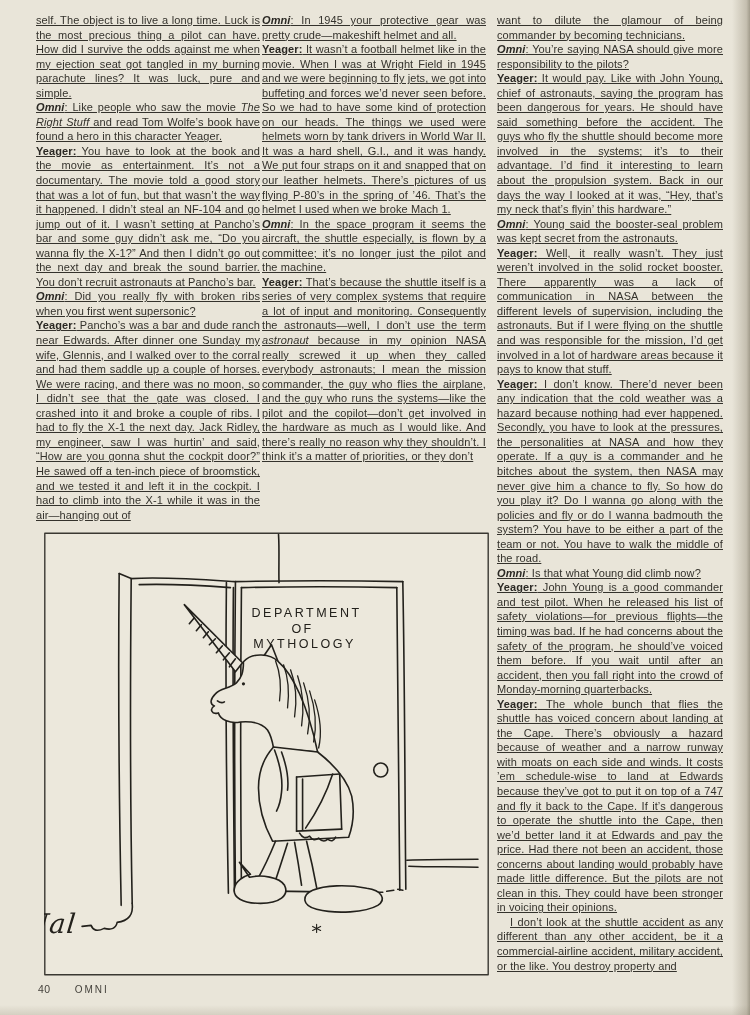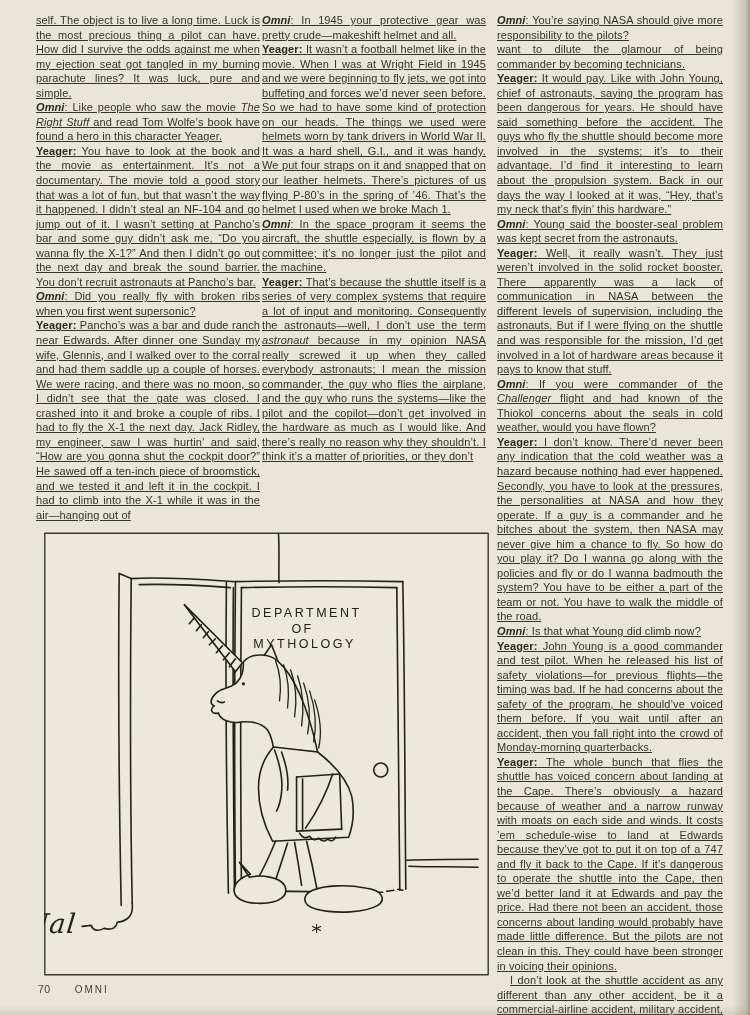--- a/index.html
+++ b/index.html
@@ -54,26 +54,25 @@
     <p class="para"><span class="run-bi">Omni</span><span class="run-r">: Did you really fly with broken ribs when you first went supersonic?</span></p>
     <p class="para"><span class="run-b">Yeager:</span><span class="run-r"> Pancho’s was a bar and dude ranch near Edwards. After dinner one Sunday my wife, Glennis, and I walked over to the corral and had them saddle up a couple of horses. We were racing, and there was no moon, so I didn’t see that the gate was closed. I crashed into it and broke a couple of ribs. I had to fly the X-1 the next day. Jack Ridley, my engineer, saw I was hurtin’ and said, “How are you gonna shut the cockpit door?” He sawed off a ten-inch piece of broomstick, and we tested it and left it in the cockpit. I had to climb into the X-1 while it was in the air—hanging out of</span></p>
   </div>
 <div class="col col-middle">
     <p class="para"><span class="run-bi">Omni</span><span class="run-r">: In 1945 your protective gear was pretty crude—makeshift helmet and all.</span></p>
     <p class="para"><span class="run-b">Yeager:</span><span class="run-r"> It wasn’t a football helmet like in the movie. When I was at Wright Field in 1945 and we were beginning to fly jets, we got into buffeting and forces we’d never seen before. So we had to have some kind of protection on our heads. The things we used were helmets worn by tank drivers in World War II. It was a hard shell, G.I., and it was handy. We put four straps on it and snapped that on our leather helmets. There’s pictures of us flying P-80’s in the spring of ’46. That’s the helmet I used when we broke Mach 1.</span></p>
     <p class="para"><span class="run-bi">Omni</span><span class="run-r">: In the space program it seems the aircraft, the shuttle especially, is flown by a committee; it’s no longer just the pilot and the machine.</span></p>
     <p class="para"><span class="run-b">Yeager:</span><span class="run-r"> That’s because the shuttle itself is a series of very complex systems that require a lot of input and monitoring. Consequently the astronauts—well, I don’t use the term </span><span class="run-i">astronaut</span><span class="run-r"> because in my opinion NASA really screwed it up when they called everybody astronauts; I mean the mission commander, the guy who flies the airplane, and the guy who runs the systems—like the pilot and the copilot—don’t get involved in the hardware as much as I would like. And there’s really no reason why they shouldn’t. I think it’s a matter of priorities, or they don’t</span></p>
   </div>
 <div class="col col-right">
+    <p class="para"><span class="run-r">want to dilute the glamour of being commander by becoming technicians.</span></p>
     <p class="para"><span class="run-bi">Omni</span><span class="run-r">: You’re saying NASA should give more responsibility to the pilots?</span></p>
-    <p class="para"><span class="run-r">want to dilute the glamour of being commander by becoming technicians.</span></p>
     <p class="para"><span class="run-b">Yeager:</span><span class="run-r"> It would pay. Like with John Young, chief of astronauts, saying the program has been dangerous for years. He should have said something before the accident. The guys who fly the shuttle should become more involved in the systems; it’s to their advantage. I’d find it interesting to learn about the propulsion system. Back in our days the way I looked at it was, “Hey, that’s my neck that’s flyin’ this hardware.”</span></p>
     <p class="para"><span class="run-bi">Omni</span><span class="run-r">: Young said the booster-seal problem was kept secret from the astronauts.</span></p>
     <p class="para"><span class="run-b">Yeager:</span><span class="run-r"> Well, it really wasn’t. They just weren’t involved in the solid rocket booster. There apparently was a lack of communication in NASA between the different levels of supervision, including the astronauts. But if I were flying on the shuttle and was responsible for the mission, I’d get involved in a lot of hardware areas because it pays to know that stuff.</span></p>
-    <p class="para"><span class="run-bi">Omni</span><span class="run-r">: If you were commander of the </span><span class="run-i">Challenger</span><span class="run-r"> flight and had known of the Thiokol concerns about the seals in cold weather, would you have flown?</span></p>
     <p class="para"><span class="run-b">Yeager:</span><span class="run-r"> I don’t know. There’d never been any indication that the cold weather was a hazard because nothing had ever happened. Secondly, you have to look at the pressures, the personalities at NASA and how they operate. If a guy is a commander and he bitches about the system, then NASA may never give him a chance to fly. So how do you play it? Do I wanna go along with the policies and fly or do I wanna badmouth the system? You have to be either a part of the team or not. You have to walk the middle of the road.</span></p>
     <p class="para"><span class="run-bi">Omni</span><span class="run-r">: Is that what Young did climb now?</span></p>
     <p class="para"><span class="run-b">Yeager:</span><span class="run-r"> John Young is a good commander and test pilot. When he released his list of safety violations—for previous flights—the timing was bad. If he had concerns about the safety of the program, he should’ve voiced them before. If you wait until after an accident, then you fall right into the crowd of Monday-morning quarterbacks.</span></p>
     <p class="para"><span class="run-b">Yeager:</span><span class="run-r"> The whole bunch that flies the shuttle has voiced concern about landing at the Cape. There’s obviously a hazard because of weather and a narrow runway with moats on each side and winds. It costs ’em schedule-wise to land at Edwards because they’ve got to put it on top of a 747 and fly it back to the Cape. If it’s dangerous to operate the shuttle into the Cape, then we’d better land it at Edwards and pay the price. Had there not been an accident, those concerns about landing would probably have made little difference. But the pilots are not clean in this. They could have been stronger in voicing their opinions.</span></p>
     <p class="para indent"><span class="run-r">I don’t look at the shuttle accident as any different than any other accident, be it a commercial-airline accident, military accident, or the like. You destroy property and</span></p>
   </div>
 
 <svg class="cartoon" viewBox="0 0 444 442" fill="none" stroke="#23211c" stroke-width="1.6" stroke-linecap="round" stroke-linejoin="round">
 
   <rect x="0.8" y="0.8" width="442.4" height="440.4" fill="#ece8dc" stroke="#3a3832" stroke-width="1.4"></rect>
@@ -192,18 +191,18 @@
       <path d="M272,391 L272,399"></path>
         <path d="M268,393 L276,397"></path>
         <path d="M276,393 L268,397"></path>
     </g>
   </g>
 
   <text x="22" y="400" stroke="none" fill="#23211c" font-family="DejaVu Serif, serif" font-style="italic" font-size="27" letter-spacing="1" transform="skewX(-6)">Nal</text>
 </svg>
 
 <div class="footer">
-  <span class="pagenum">70</span>
+  <span class="pagenum">40</span>
   <span class="mag">OMNI</span>
 </div>
 
 <div class="page-edge-shadow"></div>
 <div class="bottom-shade"></div>
 
 </body></html>

